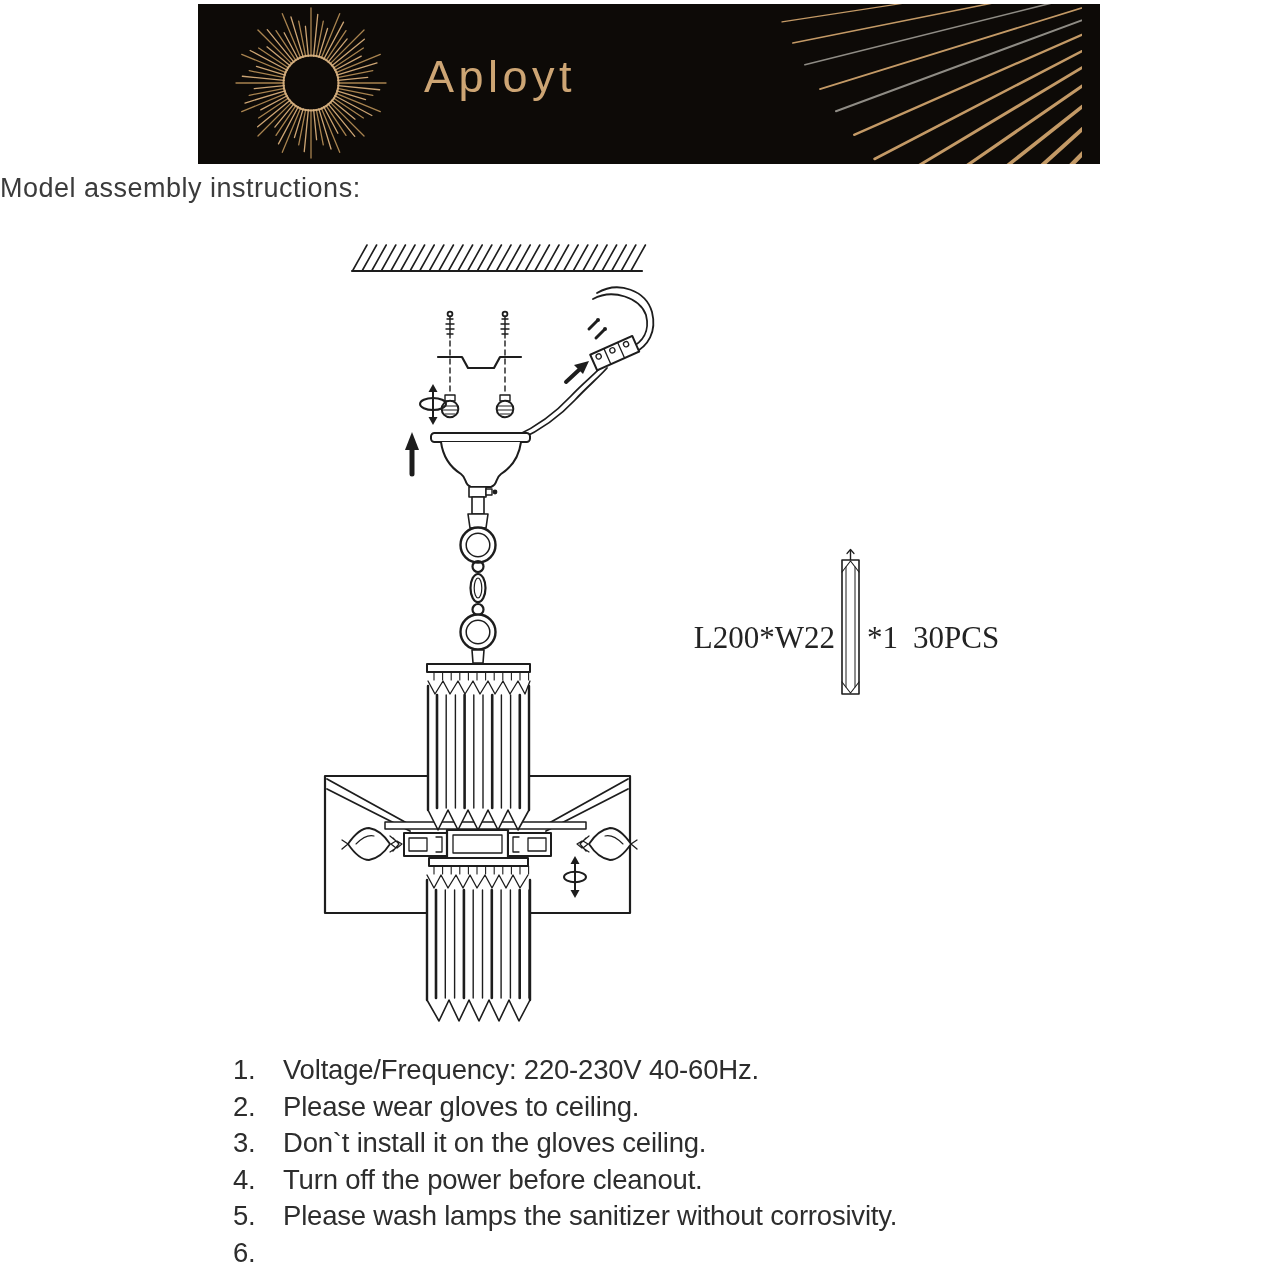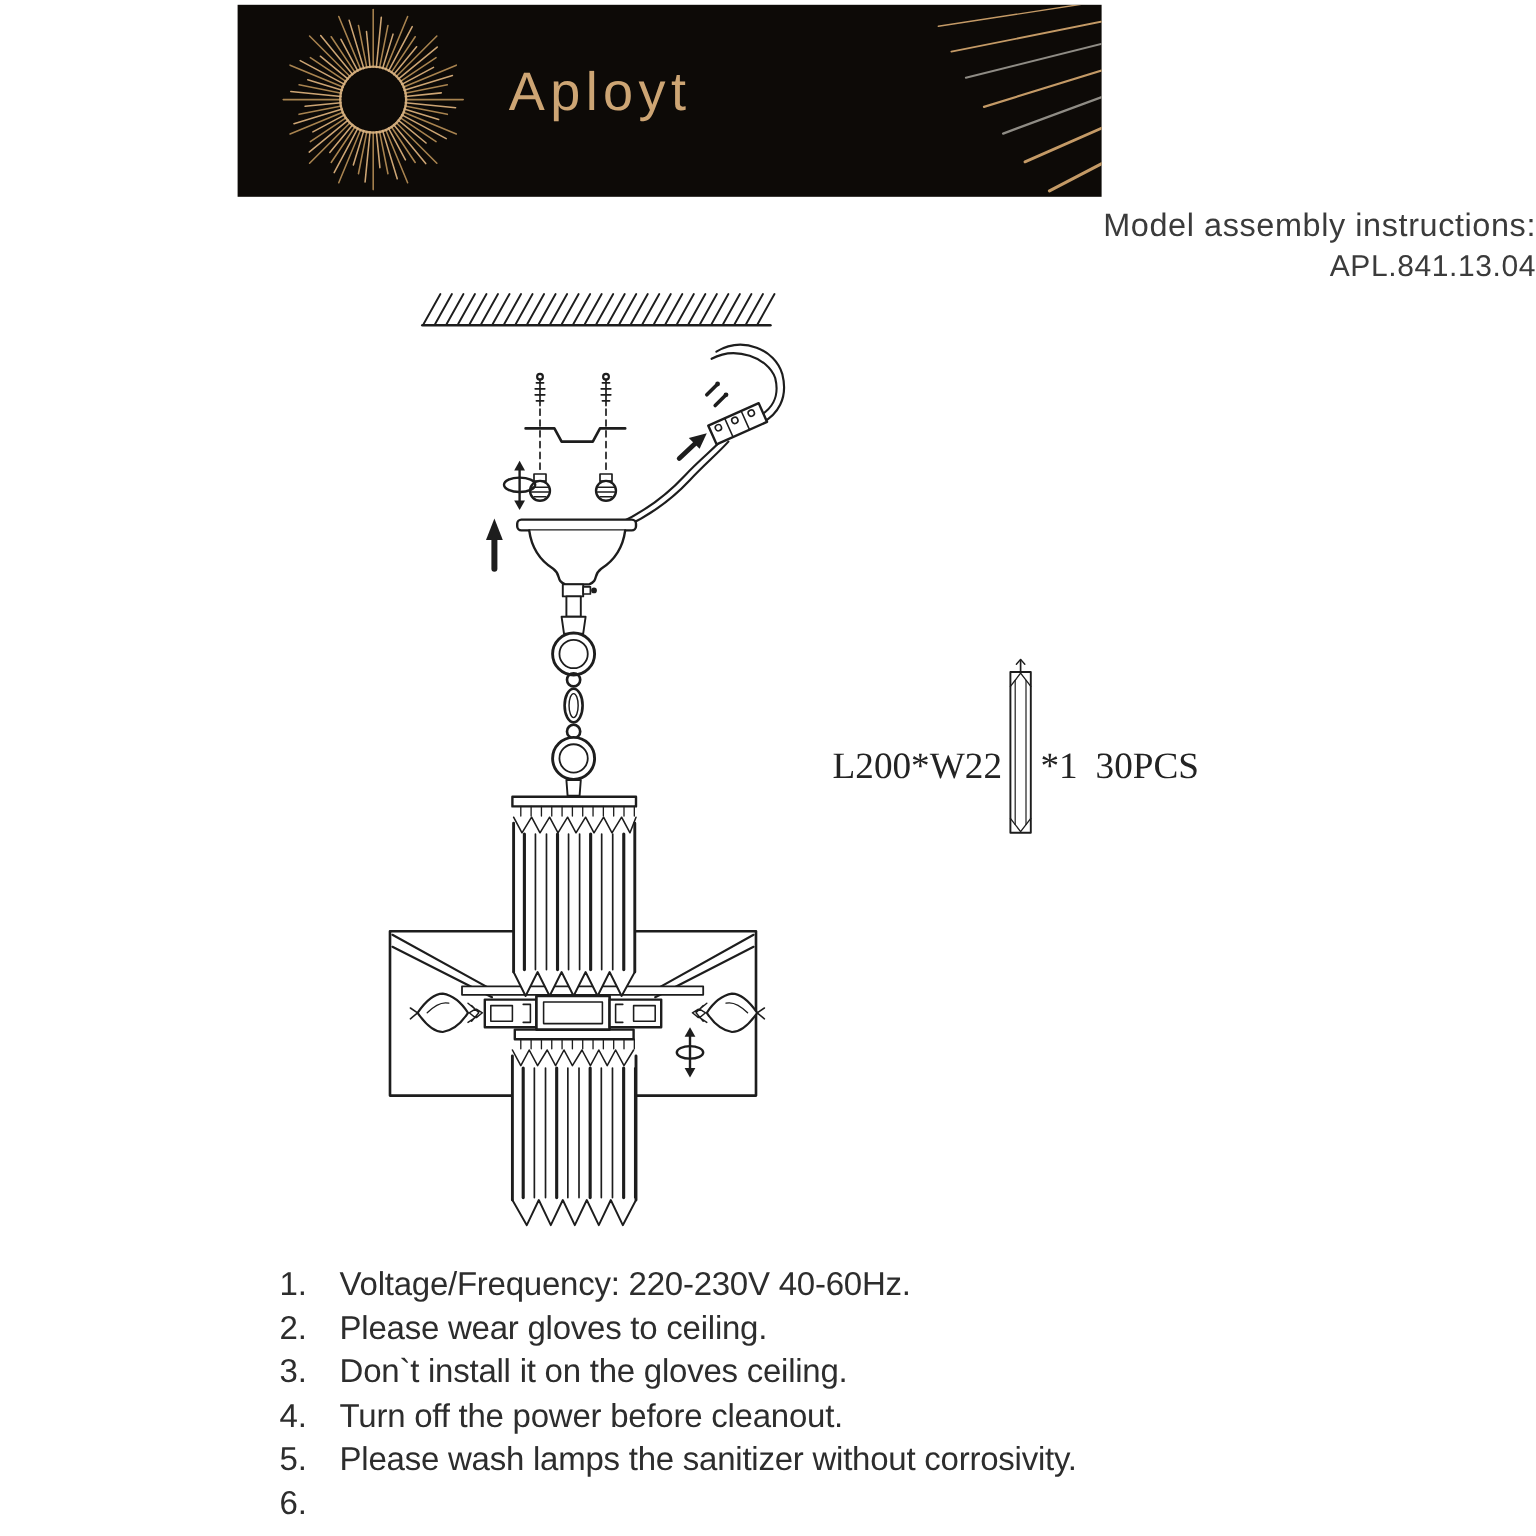--- a/index.html
+++ b/index.html
@@ -3,32 +3,32 @@
 <meta charset="utf-8">
 <style>
   html,body { margin:0; padding:0; }
   body {
     width:1280px; height:1280px; position:relative;
     background:#ffffff; overflow:hidden;
     font-family:"Liberation Sans", sans-serif;
     color:#2d2d2d;
   }
   .banner {
-    position:absolute; left:198px; top:4px; width:720px; height:160px;
+    position:absolute; left:198px; top:4px; width:902px; height:160px;
     background:#0d0a07; overflow:hidden;
   }
   .logo-svg { position:absolute; left:18px; top:-16px; }
   .brand {
     position:absolute; left:226px; top:50px;
     font-size:45px; letter-spacing:4.5px; color:#cda574; line-height:1;
   }
   .fan-svg { position:absolute; left:0; top:0; }
   .title-block {
     position:absolute; top:173px; left:0; width:100%;
-    text-align:right; color:#3b3b3b;
+    text-align:left; color:#3b3b3b;
   }
   .title-heading { font-size:27px; letter-spacing:0.5px; }
   .title-model  { font-size:25px; margin-top:4px; letter-spacing:0.5px; }
   .diagram { position:absolute; left:300px; top:230px; width:710px; height:810px; }
   .instructions {
     position:absolute; left:233px; top:1052px; margin:0; padding:0;
     list-style:none; font-size:27.5px; letter-spacing:-0.2px; color:#2d2d2d;
   }
   .instructions li { display:flex; line-height:36.6px; }
   .instructions .num { width:50px; flex:0 0 50px; }
@@ -123,21 +123,20 @@
           <line x1="1090" y1="-60" x2="717.9677877657512" y2="196.7022264416317" stroke-width="3.2" stroke="#c49a66"></line>
           <line x1="1090" y1="-60" x2="740.0318872442574" y2="216.47480907703664" stroke-width="3.6" stroke="#c49a66"></line>
           <line x1="1090" y1="-60" x2="762.9505756512467" y2="234.34448191387781" stroke-width="4" stroke="#c49a66"></line>
           <line x1="1090" y1="-60" x2="786.169007658091" y2="249.90761218874712" stroke-width="4.4" stroke="#c49a66"></line>
         </g>
     </svg>
   </header>
 
   <div class="title-block">
     <div class="title-heading">Model assembly instructions:</div>
-    <div class="title-model">APL.841.13.04</div>
   </div>
 
   <svg class="diagram" viewBox="300 230 710 810" width="710" height="810">
     <g stroke="#1d1d1d" fill="none" stroke-width="1.8" stroke-linecap="round" stroke-linejoin="round">
 
       <g id="g-hatch">
         <line x1="352" y1="271" x2="642" y2="271" stroke-width="2.2"></line>
       <line x1="353" y1="270" x2="367" y2="245" stroke-width="1.6"></line>
           <line x1="362.6" y1="270" x2="376.6" y2="245" stroke-width="1.6"></line>
           <line x1="372.2" y1="270" x2="386.2" y2="245" stroke-width="1.6"></line>

